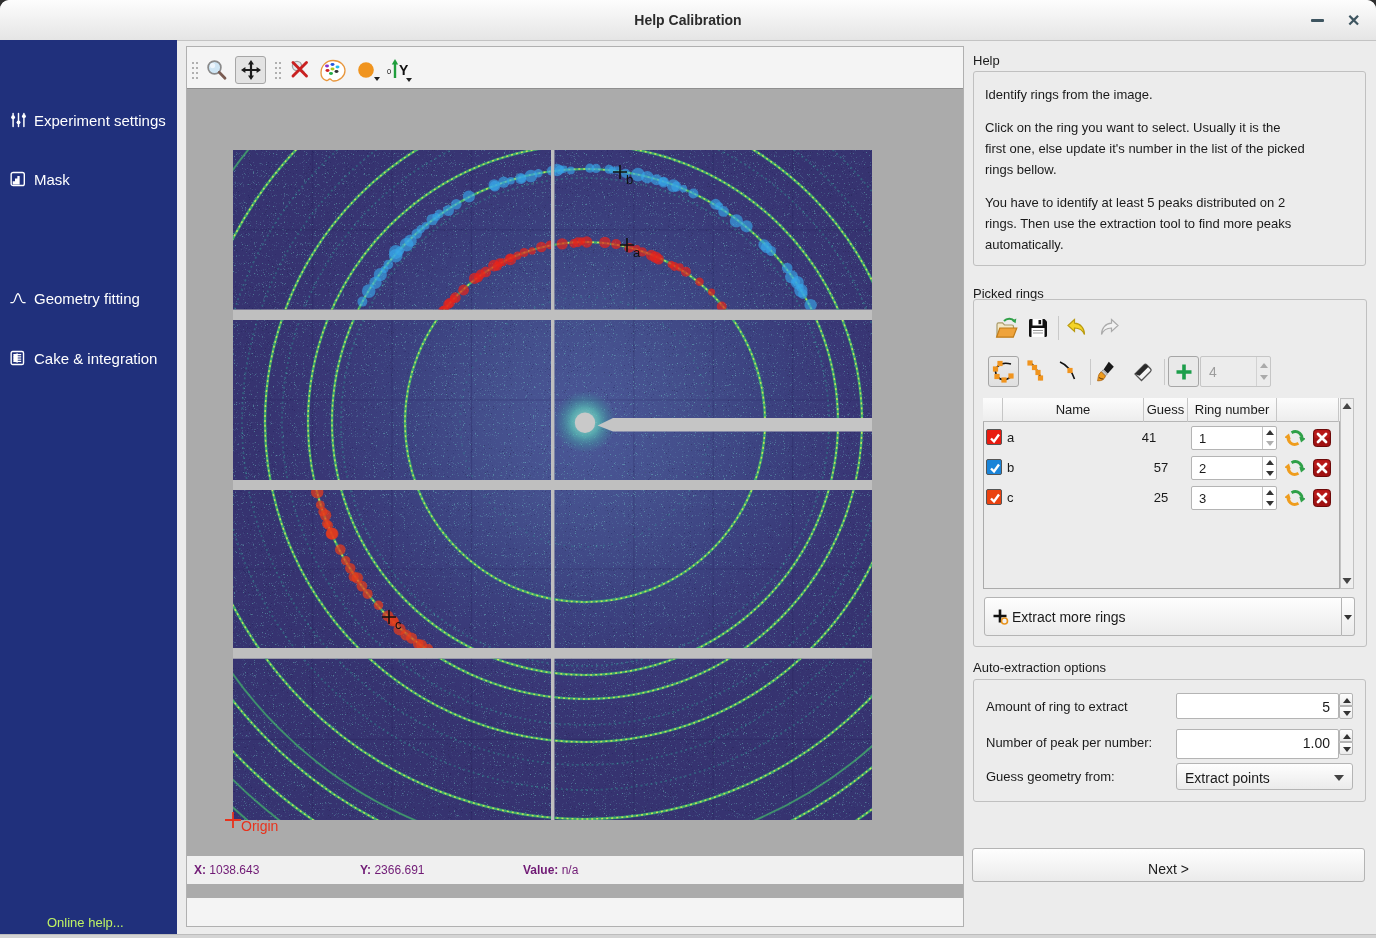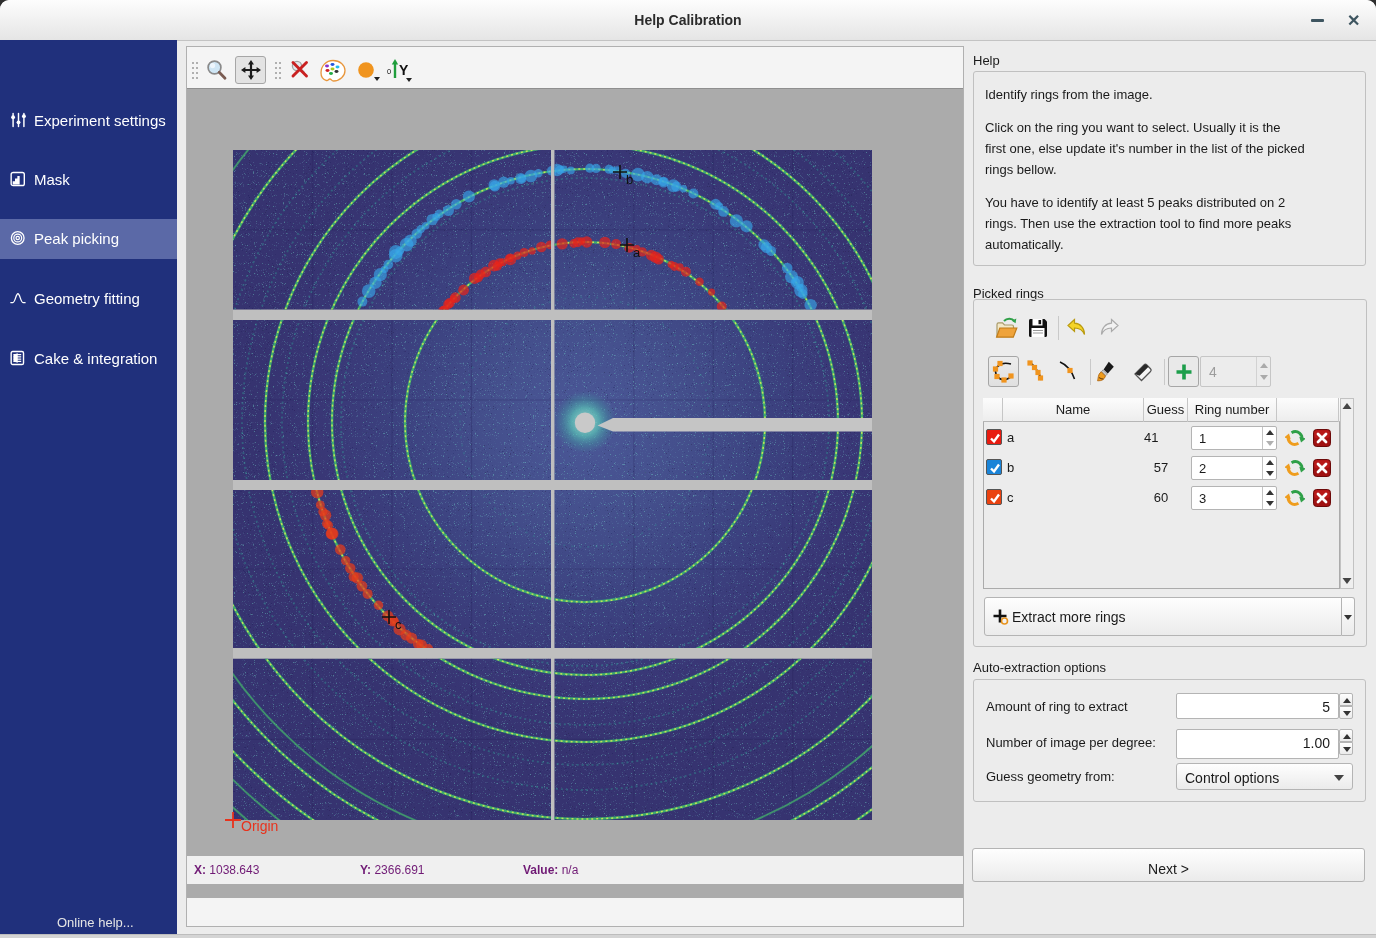--- a/index.html
+++ b/index.html
@@ -49,45 +49,35 @@
           </svg></span>
         <span class="lb">Experiment settings</span>
       </div>
       <div class="sitem" style="top:120px">
         <span class="ic"><svg width="22" height="20" viewBox="0 0 22 20" style="">
             <rect x="1.5" y="1.5" width="17" height="17" rx="2.5" fill="none" stroke="#fff" stroke-width="1.8"></rect>
             <path d="M3.5 17 V13 H6.5 V9.5 H9.5 V6 H12.5 V17 Z" fill="#fff"></path>
           </svg></span>
         <span class="lb">Mask</span>
       </div>
-      <div class="sitem sel" style="top:179px">
-        <span class="ic"><svg width="22" height="20" viewBox="0 0 22 20" style="">
-            <g fill="none" stroke="#fff">
-              <circle cx="10" cy="10" r="8.2" stroke-width="1.7"></circle>
-              <circle cx="10" cy="10" r="5.1" stroke-width="1.5"></circle>
-              <circle cx="10" cy="10" r="2.2" stroke-width="1.5"></circle>
-            </g>
-          </svg></span>
-        <span class="lb">Peak picking</span>
-      </div>
       <div class="sitem" style="top:239px">
         <span class="ic"><svg width="24" height="20" viewBox="0 0 24 20" style="">
             <path d="M0.5 16.5 H4 C7.5 16.5 8.2 4 11.2 4 C14.2 4 14.9 16.5 18.4 16.5 H22" fill="none" stroke="#fff" stroke-width="1.8"></path>
           </svg></span>
         <span class="lb">Geometry fitting</span>
       </div>
       <div class="sitem" style="top:299px">
         <span class="ic"><svg width="22" height="20" viewBox="0 0 22 20" style="">
             <rect x="1.5" y="1.5" width="16" height="17" rx="2" fill="none" stroke="#fff" stroke-width="1.8"></rect>
             <path d="M4.5 5.5 L10 4 V16 L4.5 14.5 Z" fill="#fff"></path>
             <path d="M4.5 5.5 H14.5 M4.5 8.5 H14.5 M4.5 11.5 H14.5 M4.5 14.5 H14.5" stroke="#fff" stroke-width="1.6"></path>
           </svg></span>
         <span class="lb">Cake &amp; integration</span>
       </div>
-      <div style="position:absolute;left:57px;top:875px;font-size:13px;color:#e5e5e5">Online help...</div>
+      <div style="position:absolute;left:47px;top:875px;font-size:13px;color:#bef264">Online help...</div>
     </div>
     <div id="plot"></div>
     <svg style="position:absolute;left:191px;top:61px" width="8" height="19">
       <circle cx="2" cy="2" r="1" fill="#9a9a9a"></circle>
       <circle cx="2" cy="7" r="1" fill="#9a9a9a"></circle>
       <circle cx="2" cy="12" r="1" fill="#9a9a9a"></circle>
       <circle cx="2" cy="17" r="1" fill="#9a9a9a"></circle>
       <circle cx="6" cy="2" r="1" fill="#9a9a9a"></circle>
       <circle cx="6" cy="7" r="1" fill="#9a9a9a"></circle>
       <circle cx="6" cy="12" r="1" fill="#9a9a9a"></circle>
@@ -468,21 +458,21 @@
       <div style="position:absolute;left:224px;top:354px;width:89px;height:24px;border-right:1px solid #c6c6c6;text-align:center;line-height:24px">Ring number</div>
       <div style="position:absolute;left:313px;top:354px;width:62px;height:24px;border-right:1px solid #c6c6c6;text-align:center;line-height:24px"></div>
       <div style="position:absolute;left:22px;top:385px">
         <span class="cb" style="background:#e81c10;border:1px solid #555">
           <svg width="14" height="14" viewBox="0 0 14 14" style="">
             <path d="M3 7.5 L6 10.5 L11 3.5" fill="none" stroke="#fff" stroke-width="2.4"></path>
           </svg>
         </span>
       </div>
       <div style="position:absolute;left:43px;top:386px">a</div>
-      <div style="position:absolute;left:180px;top:386px;width:34px;">41</div>
+      <div style="position:absolute;left:168px;top:386px;width:34px;text-align:center">41</div>
       <div class="spin" style="left:227px;top:382px;width:86px;height:24px">
         <span style="position:absolute;left:7px;top:4px">1</span>
         <span class="arr">
           <span class="ut" style="top:3px"></span>
           <span class="dt" style="top:14px;border-top-color:#b0b0b0"></span>
         </span>
       </div>
       <div style="position:absolute;left:321px;top:384px"><svg width="20" height="20" viewBox="0 0 20 20" style="">
           <g transform="rotate(40 10 10)">
             <path d="M4 8.2 C5 5.2 7.4 3.4 10.4 3.4 C13 3.4 15.2 4.8 16.3 7" fill="none" stroke="#2fa048" stroke-width="2.9"></path>
@@ -526,21 +516,21 @@
           <path d="M5 5 L13 13 M13 5 L5 13" stroke="#fff" stroke-width="2.8" stroke-linecap="round"></path>
         </svg></div>
       <div style="position:absolute;left:22px;top:445px">
         <span class="cb" style="background:#ea4210;border:1px solid #555">
           <svg width="14" height="14" viewBox="0 0 14 14" style="">
             <path d="M3 7.5 L6 10.5 L11 3.5" fill="none" stroke="#fff" stroke-width="2.4"></path>
           </svg>
         </span>
       </div>
       <div style="position:absolute;left:43px;top:446px">c</div>
-      <div style="position:absolute;left:180px;top:446px;width:34px;text-align:center">60</div>
+      <div style="position:absolute;left:180px;top:446px;width:34px;text-align:center">25</div>
       <div class="spin" style="left:227px;top:442px;width:86px;height:24px">
         <span style="position:absolute;left:7px;top:4px">3</span>
         <span class="arr">
           <span class="ut" style="top:3px"></span>
           <span class="dt" style="top:14px;"></span>
         </span>
       </div>
       <div style="position:absolute;left:321px;top:444px"><svg width="20" height="20" viewBox="0 0 20 20" style="">
           <g transform="rotate(40 10 10)">
             <path d="M4 8.2 C5 5.2 7.4 3.4 10.4 3.4 C13 3.4 15.2 4.8 16.3 7" fill="none" stroke="#2fa048" stroke-width="2.9"></path>
@@ -576,32 +566,32 @@
       <div style="position:absolute;left:22px;top:655px">Amount of ring to extract</div>
       <div class="spin" style="left:212px;top:649px;width:163px;height:26px">
         <span style="position:absolute;right:8px;top:5px;font-size:14px">5</span>
       </div>
       <div class="btn" style="left:375px;top:649px;width:14px;height:13px;border-radius:2px 2px 0 0">
         <span class="ut" style="top:4px;left:2.5px;position:absolute"></span>
       </div>
       <div class="btn" style="left:375px;top:662px;width:14px;height:13px;border-radius:0 0 2px 2px">
         <span class="dt" style="top:4px;left:2.5px;position:absolute"></span>
       </div>
-      <div style="position:absolute;left:22px;top:691px">Number of image per degree:</div>
+      <div style="position:absolute;left:22px;top:691px">Number of peak per number:</div>
       <div class="spin" style="left:212px;top:685px;width:163px;height:30px">
         <span style="position:absolute;right:8px;top:5px;font-size:14px">1.00</span>
       </div>
       <div class="btn" style="left:375px;top:685px;width:14px;height:13px;border-radius:2px 2px 0 0">
         <span class="ut" style="top:4px;left:2.5px;position:absolute"></span>
       </div>
       <div class="btn" style="left:375px;top:698px;width:14px;height:13px;border-radius:0 0 2px 2px">
         <span class="dt" style="top:4px;left:2.5px;position:absolute"></span>
       </div>
       <div style="position:absolute;left:22px;top:725px">Guess geometry from:</div>
       <div class="btn" style="left:212px;top:719px;width:177px;height:27px">
-        <span style="position:absolute;left:8px;top:6px;font-size:14px">Control options</span>
+        <span style="position:absolute;left:8px;top:6px;font-size:14px">Extract points</span>
         <span class="dt" style="top:11px;left:auto;right:8px;position:absolute;border-left-width:5px;border-right-width:5px;border-top-width:6px;border-top-color:#444"></span>
       </div>
       <div class="btn" style="left:8px;top:804px;width:393px;height:34px">
         <div style="text-align:center;line-height:40px;font-size:14px">Next &gt;</div>
       </div>
     </div>
     <div style="position:absolute;left:0;top:934px;width:1376px;height:4px;background:#d4d4d4;border-top:1px solid #bdbdbd"></div>
   </div>
 </body></html>

